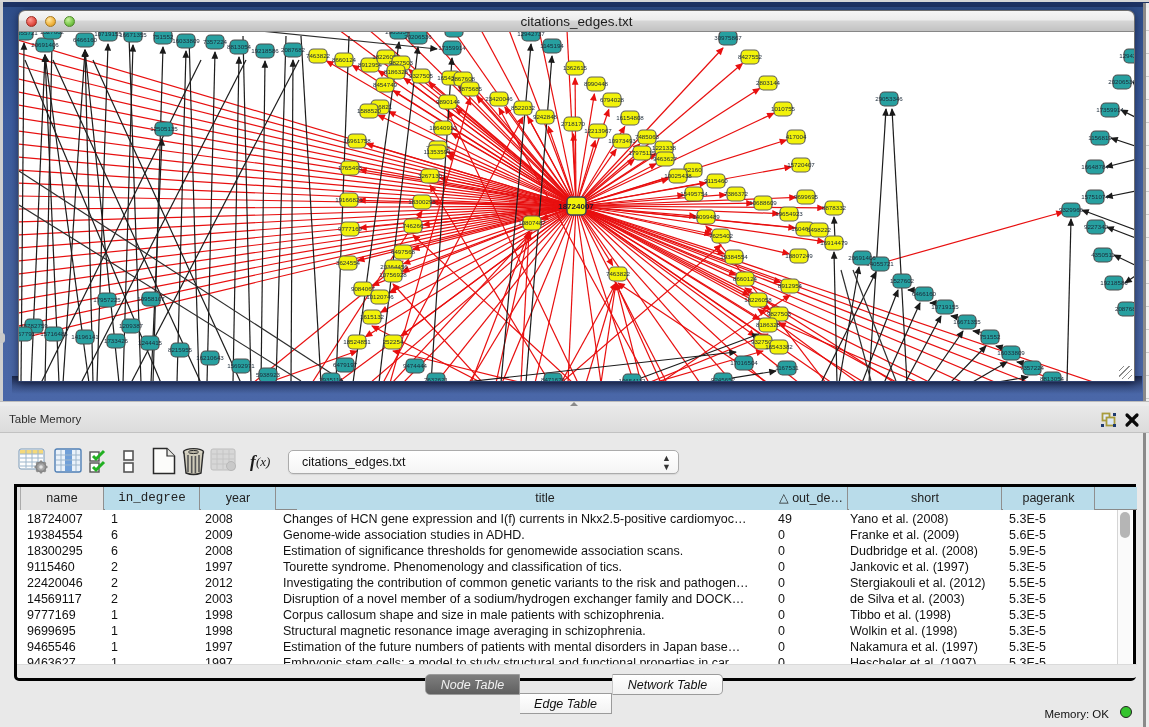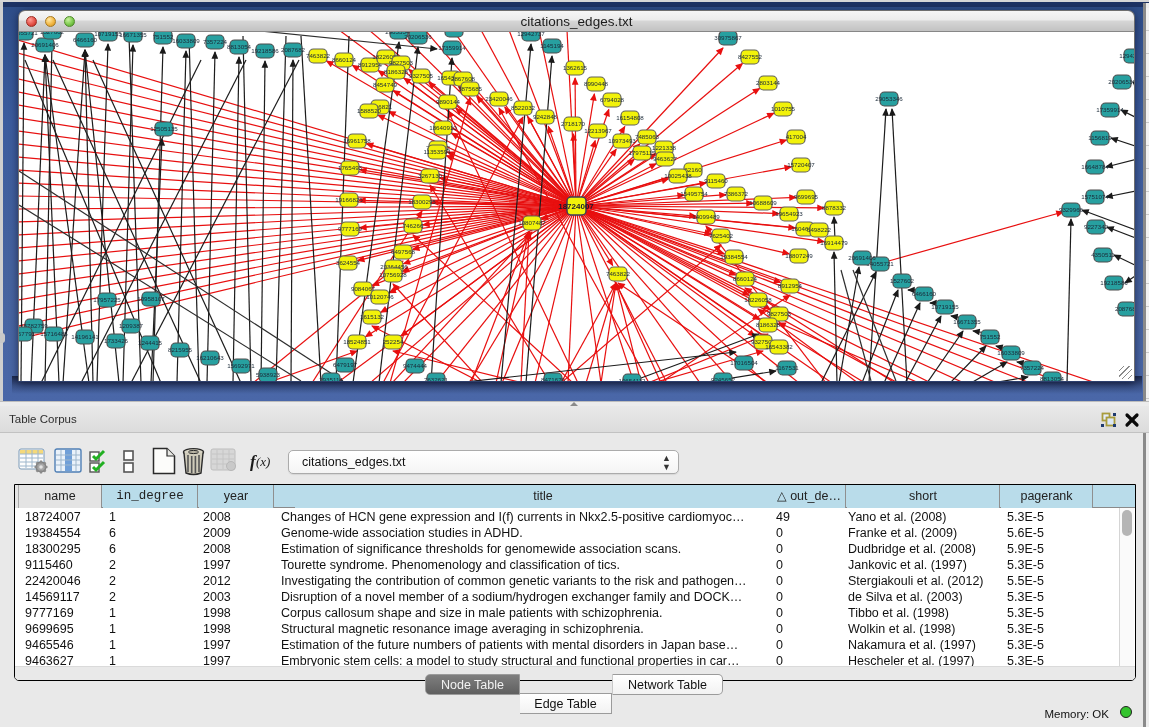--- a/index.html
+++ b/index.html
@@ -41,41 +41,41 @@
 #tp-head .t { position:absolute; left:9px; top:7px; font-size:11.5px; color:#2e2e2e; }
 #tp-icons { position:absolute; left:1101px; top:6px; }
 
 
 #toolbar { position:absolute; left:0px; top:440px; width:1149px; height:42px; }
 #combo { position:absolute; left:288px; top:10px; width:391px; height:24px; background:linear-gradient(180deg,#ffffff,#f4f4f4); border:1px solid #ababab; border-radius:5px; box-shadow:0 1px 1px rgba(0,0,0,0.08); }
 #combo .txt { position:absolute; left:13px; top:4px; font-size:12.5px; color:#111; }
 #combo .arr { position:absolute; right:7px; top:3px; font-size:9px; color:#333; line-height:9px; }
 
 
-#tableC { position:absolute; left:14px; top:484px; width:1122px; height:197px; background:#ffffff; border:1px solid #000000; border-radius:0 0 5px 5px; }
+#tableC { position:absolute; left:14px; top:484px; width:1122px; height:197px; background:#ffffff; border:3px solid #000000; border-radius:0 0 5px 5px; }
 #thead { position:absolute; left:0; top:0; width:1120px; height:23px; background:#b9dcea; border-bottom:1px solid #8a8a8a; }
 .hc { position:absolute; top:0; height:23px; border-right:1px solid #8f8f8f; font-size:12.5px; color:#222; text-align:center; line-height:23px; background:#b9dcea;}
 #thead .strip { position:absolute; left:0; top:0; width:4px; height:23px; background:#e4e4e4; border-right:1px solid #aaa; }
 .trow { position:relative; width:1106px; height:16px; font-size:12.5px; color:#111; white-space:nowrap; }
 .trow div { position:absolute; top:0.5px; overflow:hidden; }
 .c-name { left:9px;  width:82px; }
 .c-ind  { left:93px; width:92px; }
 .c-year { left:187px; width:72px; }
 .c-title{ left:265px; width:492px; }
 .c-out  { left:760px; width:70px; }
 .c-short{ left:832px; width:153px; text-align:left; }
 .c-pr   { left:991px; width:95px; }
 #tbody { position:absolute; left:1px; top:24px; width:1104px; height:160px; background:#fff; }
 #vscroll { position:absolute; right:1px; top:23px; width:15px; height:158px; background:#fafafa; border-left:1px solid #d5d5d5; }
 #vthumb { position:absolute; left:2px; top:2px; width:10px; height:26px; background:#b5b5b5; border-radius:5px; }
 #hscroll { position:absolute; left:0px; bottom:0px; width:1120px; height:14px; background:#e9e9e9; border-top:1px solid #dadada; border-radius:0 0 4px 4px; }
 
 
 #segs { position:absolute; left:425px; top:674px; height:21px; }
-.seg { position:absolute; top:0; height:21px; line-height:21px; font-size:12.5px; text-align:center; border:1px solid #9b9b9b; }
+.seg { position:absolute; top:0; height:21px; line-height:21px; font-size:12.5px; text-align:center; border:1px solid #9b9b9b;font-style:italic; }
 #seg1 { left:0; width:95px; background:linear-gradient(180deg,#7f7f7f,#5f5f5f); color:#f2f2f2; border-radius:5px 0 0 5px; }
 #seg2 { left:95px; width:92px; background:linear-gradient(180deg,#ffffff,#f2f2f2); color:#111; border-left:none;margin-top:19px; }
 #seg3 { left:187px; width:111px; background:linear-gradient(180deg,#ffffff,#f2f2f2); color:#111; border-left:1px solid #c9c9c9; border-radius:0 5px 5px 0; }
 
 
 #status { position:absolute; left:0; top:700px; width:1149px; height:27px; }
 #status .mem { position:absolute; right:40px; top:8px; font-size:11.5px; color:#111; }
 #status .dot { position:absolute; right:17px; top:6px; width:12px; height:12px; border-radius:50%; background:#35c42e; border:1.4px solid #222; }
 #lnotch { position:absolute; left:0px; top:333px; width:5px; height:10px; background:#c9c9c9; border-radius:0 3px 3px 0; }
 </style></head>
@@ -632,21 +632,21 @@
     <div id="grip"></div>
   </div>
   <div id="lnotch"></div>
   <div id="redge1"></div>
     <div id="redge2"></div>
     <div id="redge3"></div>
   <div id="divider">
       <div class="caret"></div>
     </div>
   <div id="tp-head">
-      <div class="t">Table Corpus</div>
+      <div class="t">Table Memory</div>
       <div id="tp-icons"><svg width="40" height="16" viewBox="0 0 40 16">
 <rect x="1.5" y="1.5" width="7" height="7" fill="#e4ecf8" stroke="#a89b3c" stroke-width="1.8"></rect>
 <rect x="5.5" y="5.5" width="8" height="8" fill="#dce8f6" stroke="#a89b3c" stroke-width="1.8"></rect>
 <rect x="12" y="1" width="3" height="3" fill="#1e3a6e"></rect>
           <rect x="0" y="12" width="3" height="3" fill="#1e3a6e"></rect>
           <rect x="12" y="12" width="3" height="3" fill="#1e3a6e"></rect>
 <g stroke="#0a0a0a" stroke-width="3.2" stroke-linecap="round">
             <line x1="26" y1="3" x2="36" y2="13"></line>
             <line x1="36" y1="3" x2="26" y2="13"></line>
           </g>

